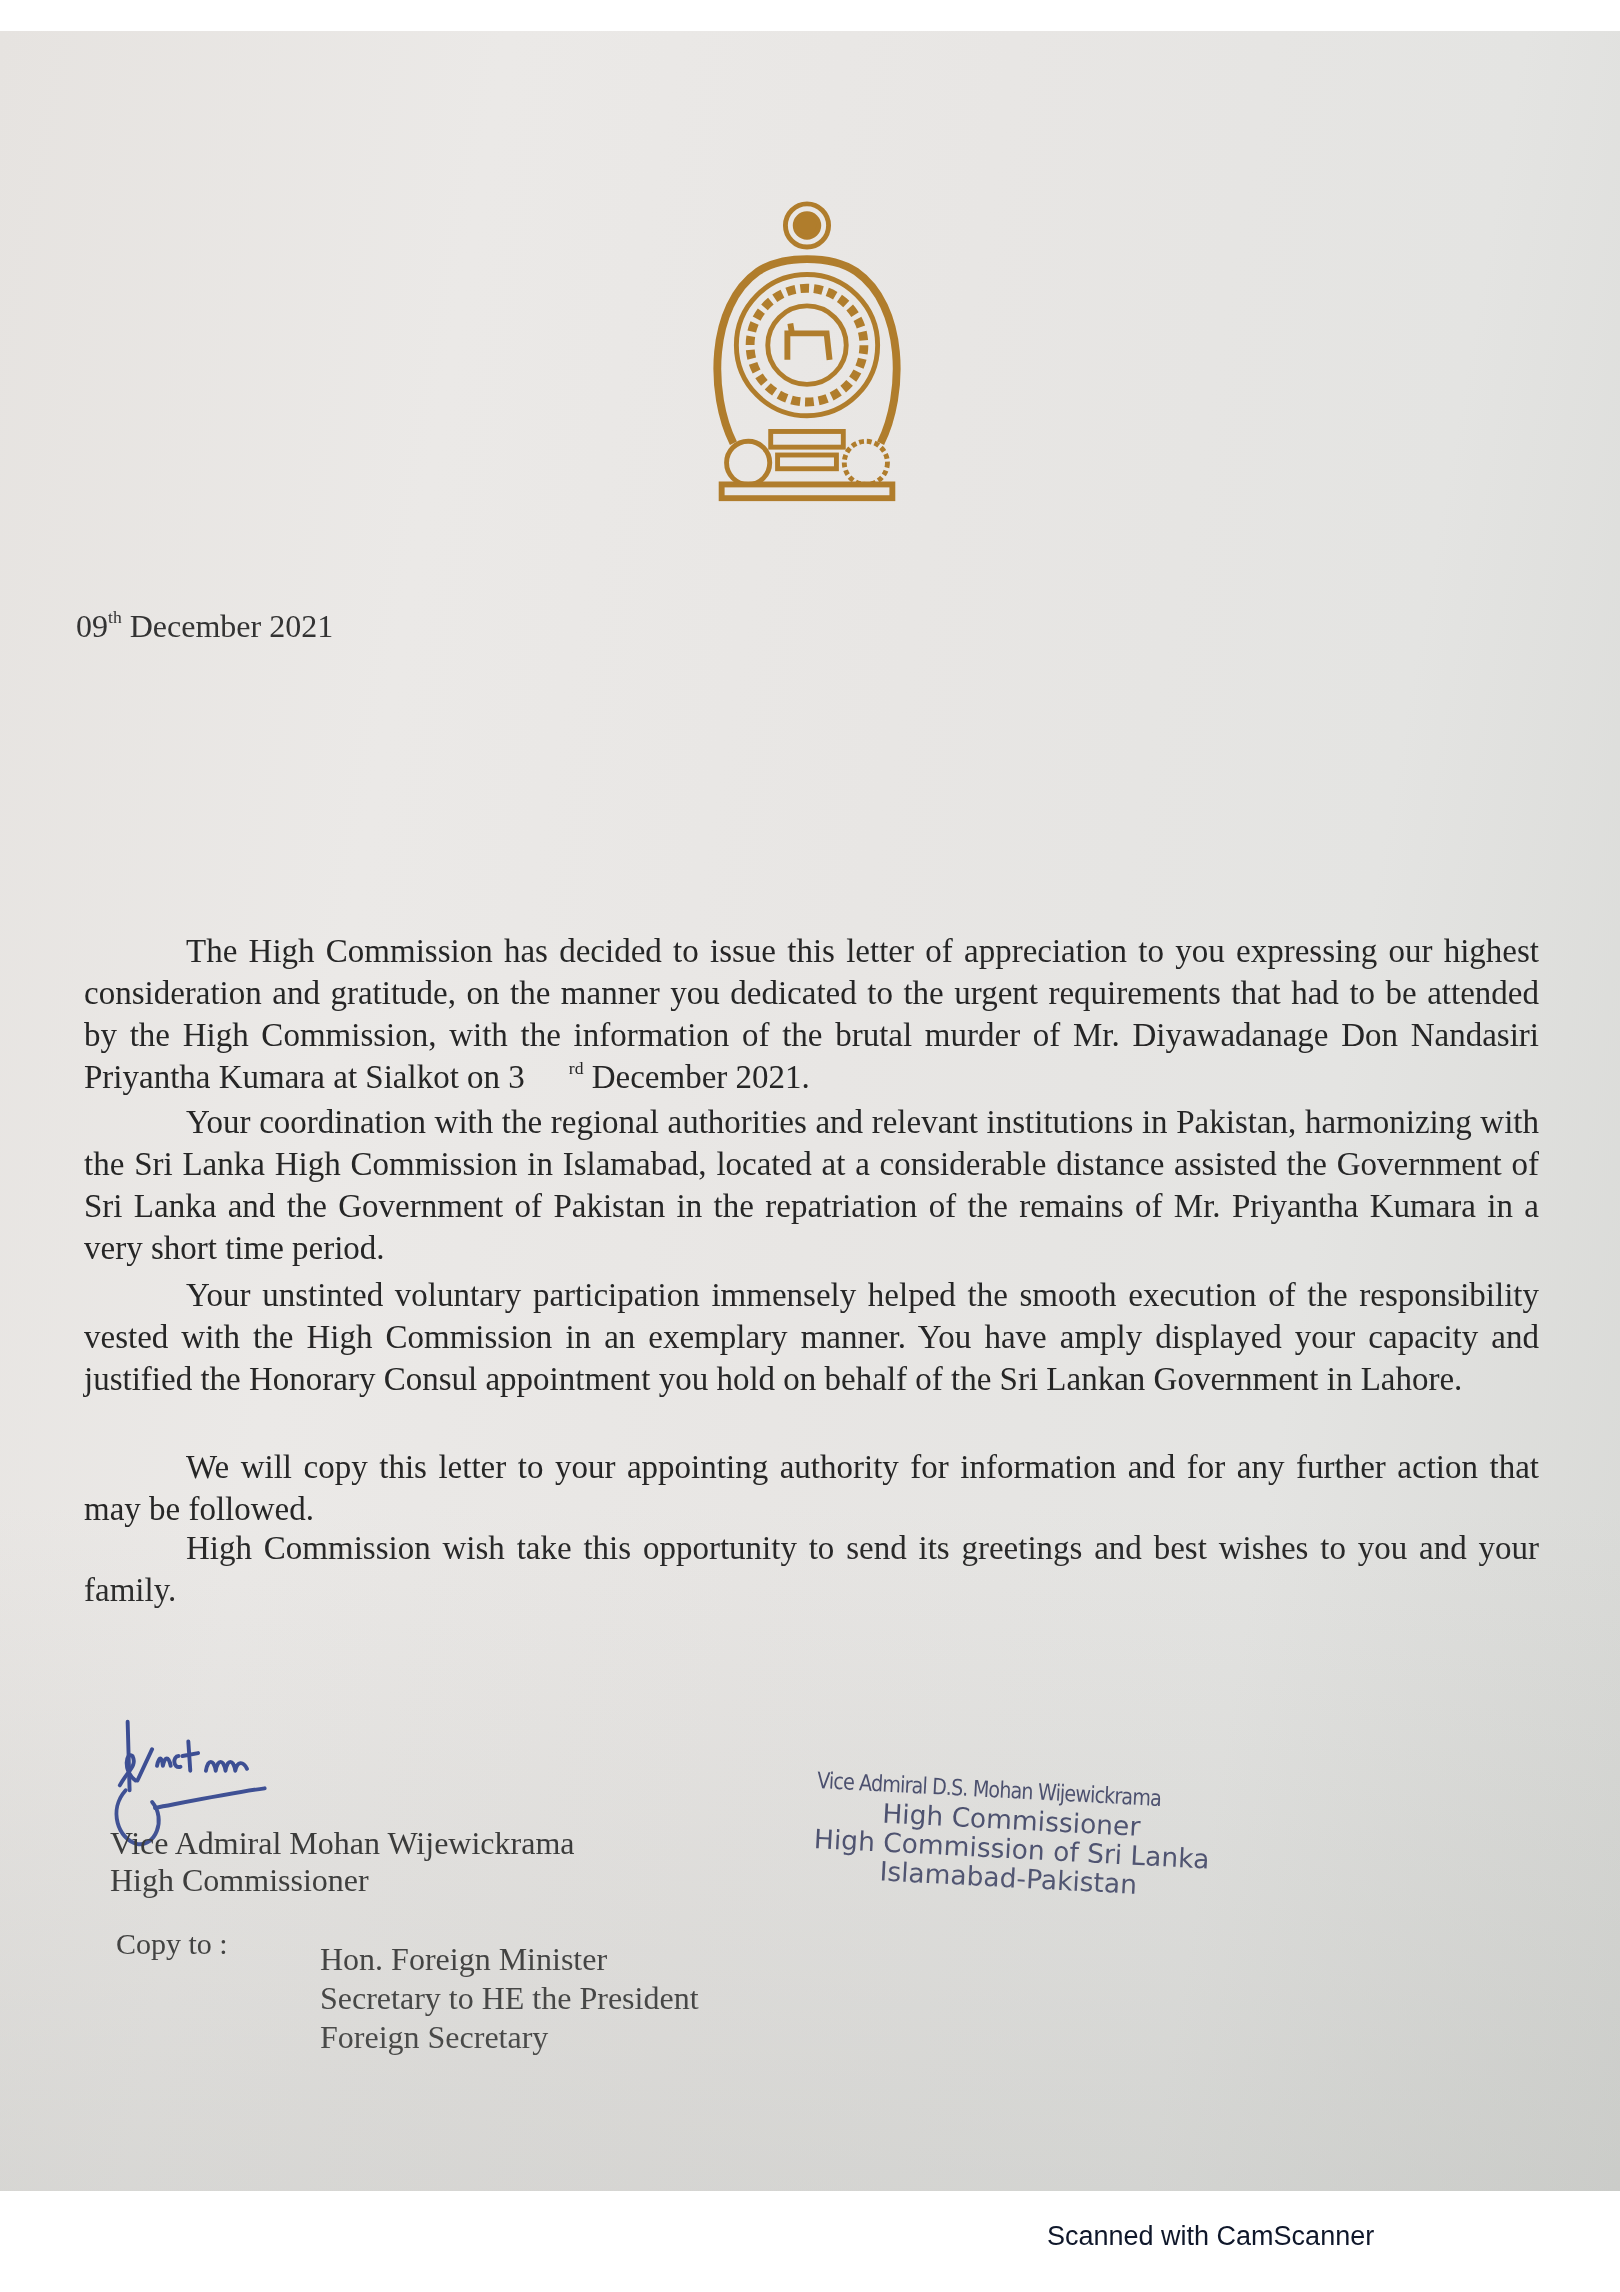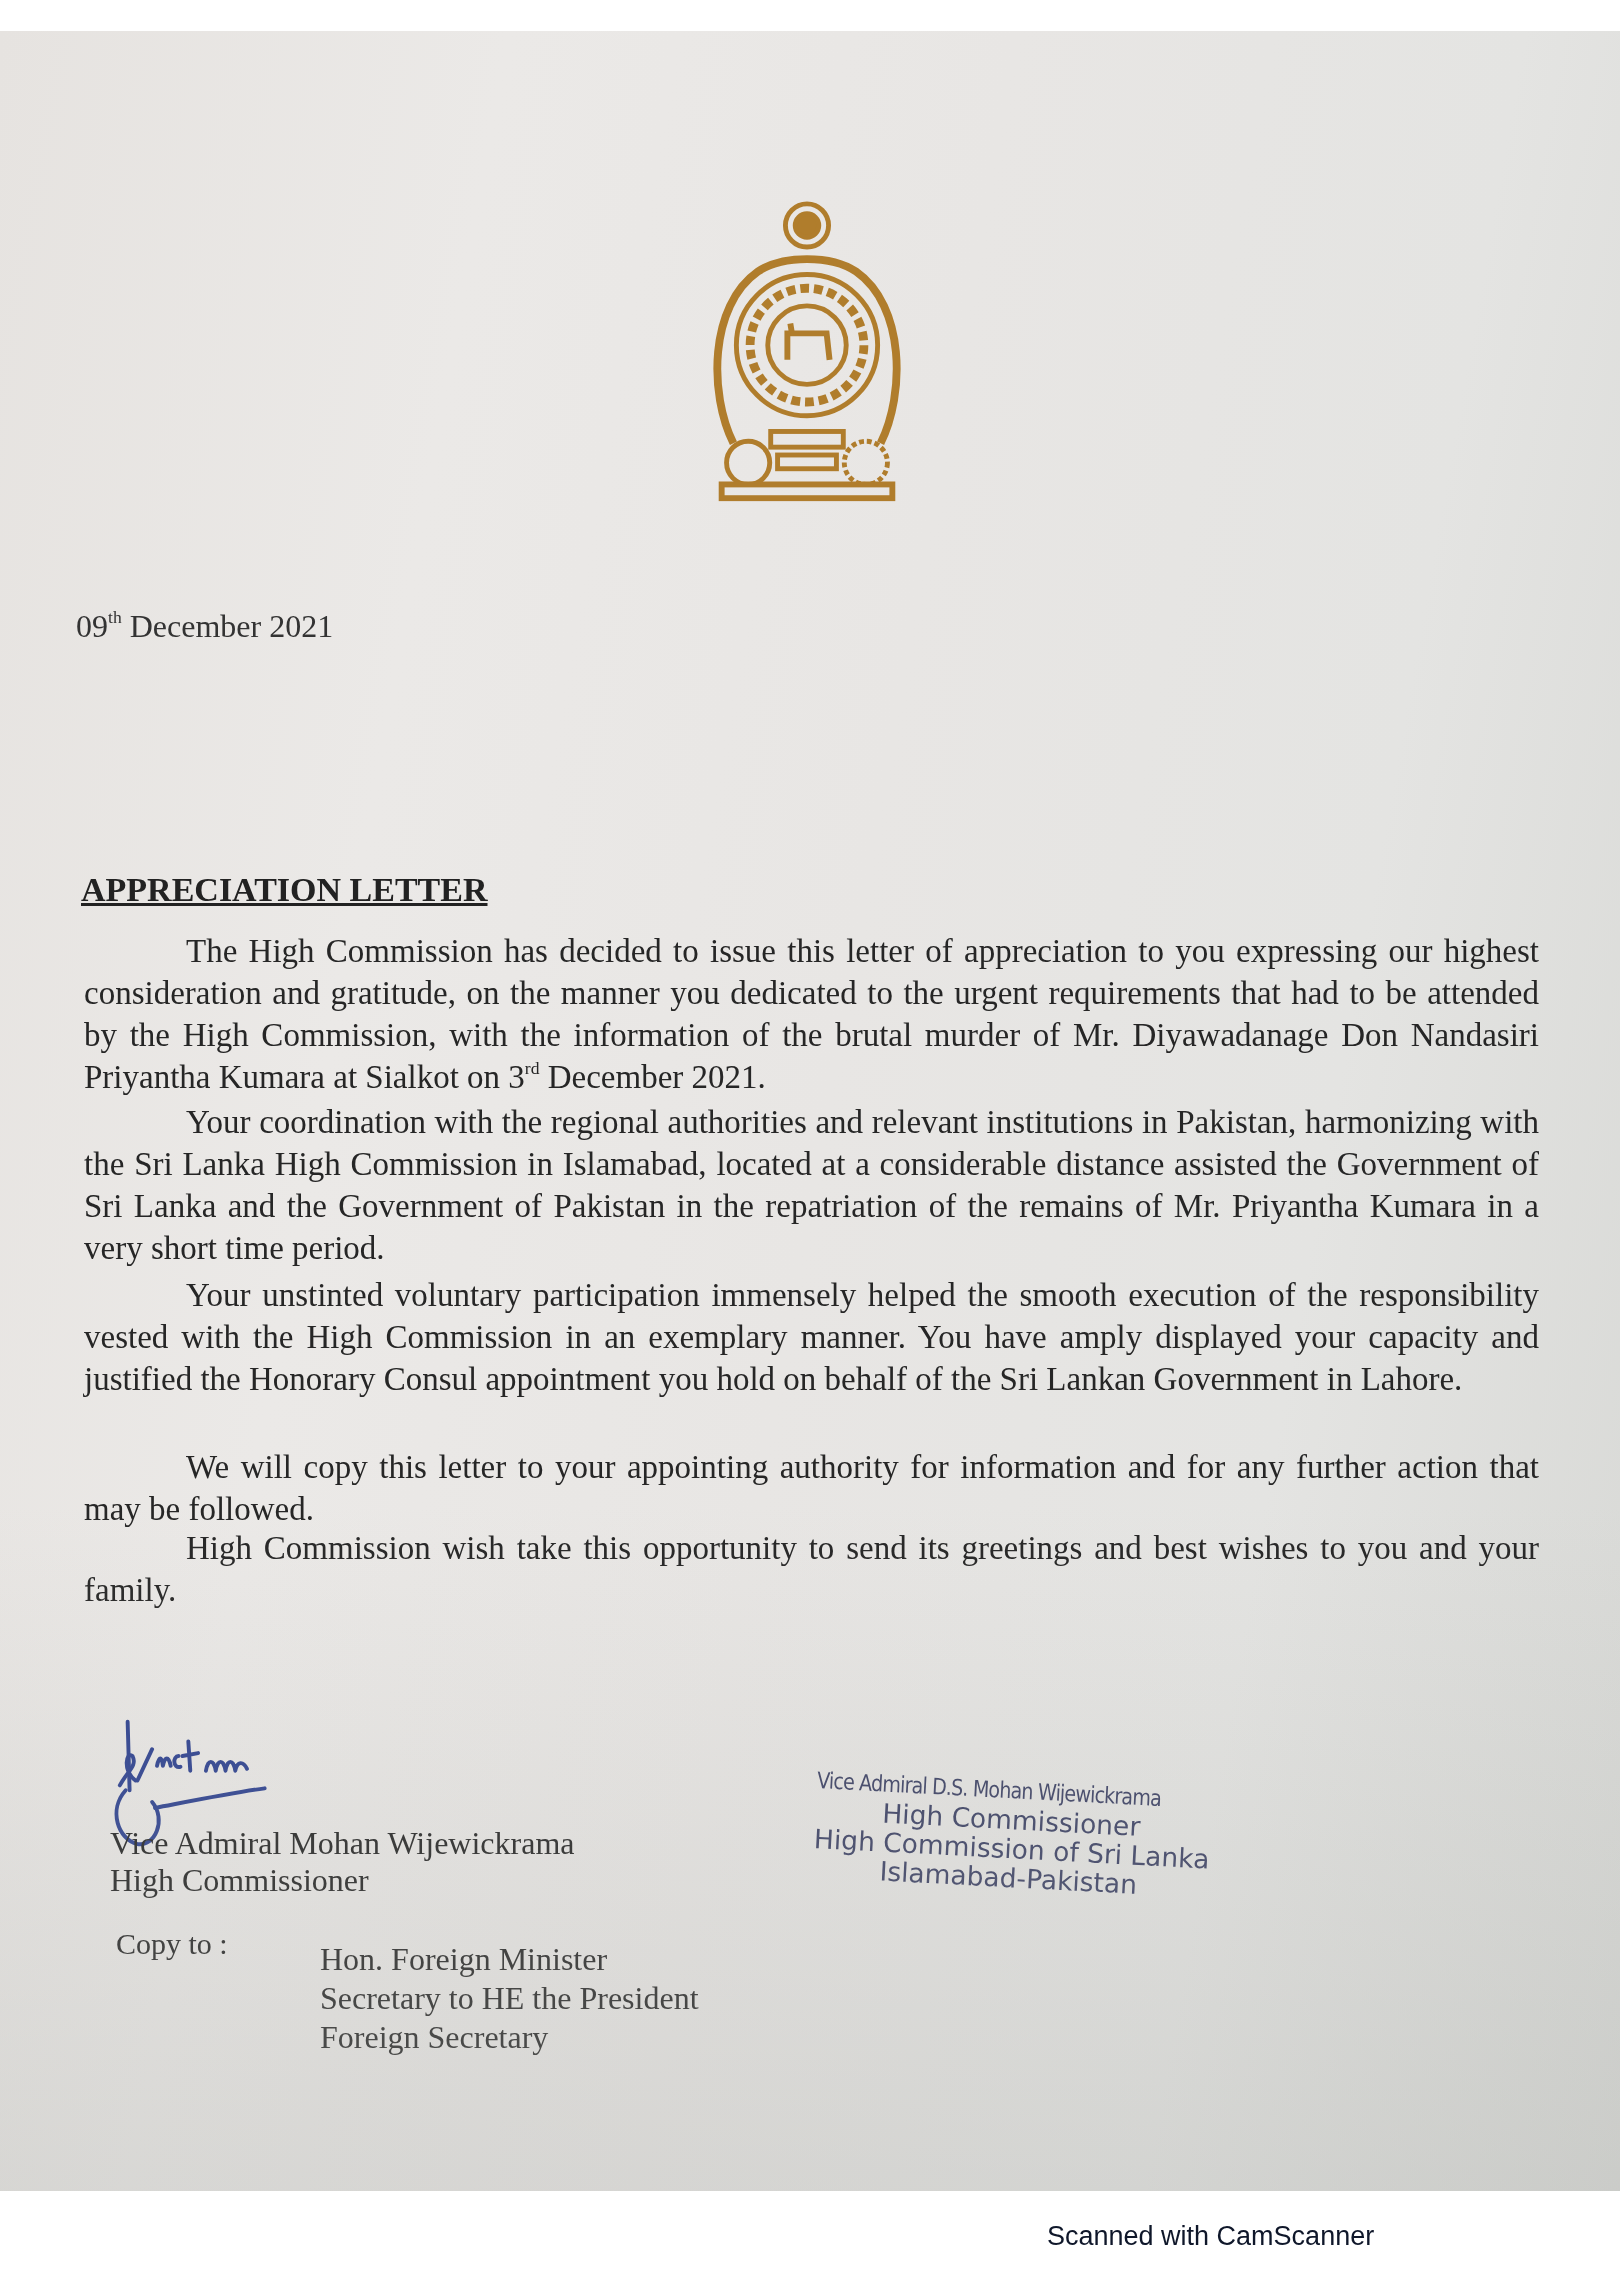--- a/index.html
+++ b/index.html
@@ -24,21 +24,21 @@
     .txt { position: absolute; color: #222; white-space: nowrap; }
     .date { left: 76px; top: 576px; font-size: 32px; color: #333; }
     .date sup { font-size: 17.6px; vertical-align: 13.7px; }
     .recipient { left: 78px; top: 708px; font-size: 34px; font-weight: bold; line-height: 43px; }
     .subject { left: 81px; top: 840px; font-size: 34px; font-weight: bold; text-decoration: underline; }
     .body-para {
       position: absolute; left: 84px; width: 1455px; font-size: 33px; line-height: 42px;
       color: #262626; text-align: justify; text-align-last: left;
     }
     .indent { display: inline-block; width: 102px; }
-    .sup { font-size: 17.6px; vertical-align: 13.7px; line-height: 0; }
+    .sup { font-size: 17.6px; vertical-align: 13.7px; line-height: 0; margin-left: 44px; }
     .sig-svg { position: absolute; left: 108px; top: 1681px; width: 235px; height: 137px; }
     .signatory { left: 110px; top: 1794px; font-size: 32px; line-height: 37px; color: #222; }
     .stamp {
       position: absolute; left: 818px; top: 1733px; width: 392px;
       transform: rotate(3deg); transform-origin: left top;
       font-family: "DejaVu Sans", sans-serif; color: #3a3f63; text-align: center;
       font-size: 26.5px; line-height: 29px;
     }
     .stamp .name { font-family: "DejaVu Sans", sans-serif; font-size: 22.5px; letter-spacing: -1px; transform: scaleX(0.85); transform-origin: left; display: inline-block; white-space: nowrap; }
     .stamp div { white-space: nowrap; }
@@ -67,21 +67,20 @@
       <rect x="75" y="262" width="60" height="14"></rect>
       <circle cx="45" cy="270" r="22"></circle>
       <circle cx="165" cy="270" r="22" stroke-dasharray="5 3"></circle>
       <rect x="18" y="292" width="174" height="14" stroke-width="6"></rect>
     </g>
   </svg>
 
   <div class="txt date"><span>09</span><sup>th</sup> <span>December 2021</span></div>
 
 
-  <div class="txt subject">APPRECIATION LETTER</div>
 
   <div class="body-para" style="top:899px;"><span class="indent"></span><span>The High Commission has decided to issue this letter of appreciation to you expressing our highest consideration and gratitude, on the manner you dedicated to the urgent requirements that had to be attended by the High Commission, with the information of the brutal murder of Mr. Diyawadanage Don Nandasiri Priyantha Kumara at Sialkot on 3</span><span class="sup">rd</span><span> December 2021.</span></div>
 
   <div class="body-para" style="top:1070px;"><span class="indent"></span><span>Your coordination with the regional authorities and relevant institutions in Pakistan, harmonizing with the Sri Lanka High Commission in Islamabad, located at a considerable distance assisted the Government of Sri Lanka and the Government of Pakistan in the repatriation of the remains of Mr. Priyantha Kumara in a very short time period.</span></div>
 
   <div class="body-para" style="top:1243px;"><span class="indent"></span><span>Your unstinted voluntary participation immensely helped the smooth execution of the responsibility vested with the High Commission in an exemplary manner. You have amply displayed your capacity and justified the Honorary Consul appointment you hold on behalf of the Sri Lankan Government in Lahore.</span></div>
 
   <div class="body-para" style="top:1415px;"><span class="indent"></span><span>We will copy this letter to your appointing authority for information and for any further action that may be followed.</span></div>
 
   <div class="body-para" style="top:1496px;"><span class="indent"></span><span>High Commission wish take this opportunity to send its greetings and best wishes to you and your family.</span></div>

